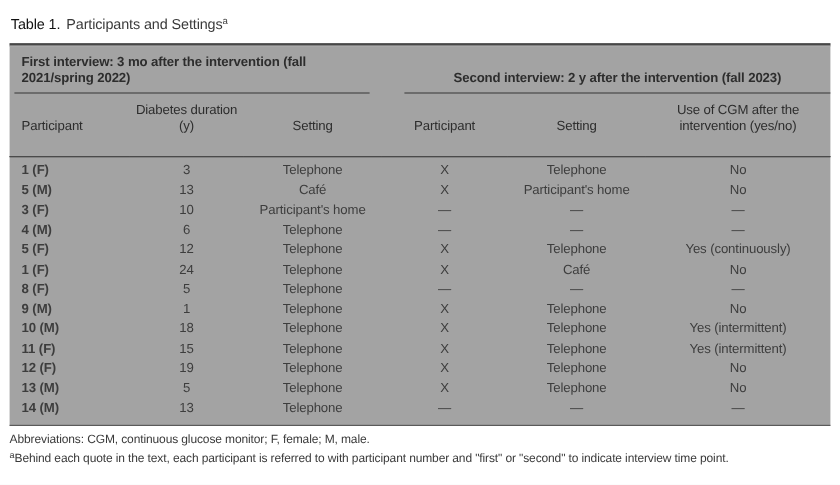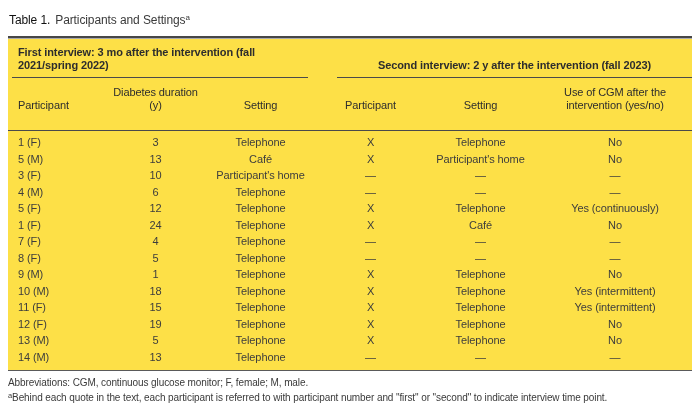--- a/index.html
+++ b/index.html
@@ -11,21 +11,21 @@
     overflow: hidden;
   }
   .page { padding: 8px 8px 0 8px; }
 
   
   .caption { font-size: 12px; line-height: 14px; padding: 3px 0 9px 1px; color: #3a3a3a; letter-spacing: -0.1px; }
   .caption .cap-label { font-weight: normal; color: #111; margin-right: 5px; }
   .caption sup { font-size: 8px; vertical-align: 4px; }
 
   
-  .tablewrap { width: 684px; background: #fde047; }
+  .tablewrap { width: 684px; background: #a3a3a3; }
   .topline  { height: 2px; background: #474747; }
   .topline2 { height: 1px; background: #ababab; }
   .botline  { height: 1px; background: #5a5a5a; }
 
   table { width: 100%; border-collapse: collapse; table-layout: fixed; font-size: 11px; letter-spacing: -0.1px; }
   col.c1 { width: 100px; } col.c2 { width: 95px; } col.c3 { width: 115px; }
   col.c4 { width: 105px; } col.c5 { width: 115px; } col.c6 { width: 154px; }
 
   
   td.group { vertical-align: bottom; padding: 0; }
@@ -43,21 +43,21 @@
   tr.colhead th {
     font-weight: normal; color: #2d2d2d;
     vertical-align: bottom; text-align: center;
     padding: 8px 4px 19px 4px; line-height: 12.5px;
     border-bottom: 1.5px solid #4a4a4a;
   }
   tr.colhead th.c-first { text-align: left; padding-left: 10px; }
 
   
   tbody td { text-align: center; padding: 1.5px 3px; line-height: 13.5px; color: #3d3d3d; }
-  tbody td.c-first { text-align: left; padding-left: 10px; }
+  tbody td.c-first { text-align: left; padding-left: 10px; font-weight: bold; }
   tbody tr:first-child td { padding-top: 5px; }
   tbody tr:last-child td  { padding-bottom: 6px; }
 
   
   .footer { width: 684px; font-size: 10px; line-height: 13px; color: #3a3a3a; padding-top: 5px; letter-spacing: -0.1px; }
   .footer .fline { display: block; }
   .footer sup { font-size: 7.5px; vertical-align: 3px; }
 </style>
 </head>
 <body>
@@ -142,28 +142,20 @@
           </tr>
           <tr>
             <td class="c-first">1 (F)</td>
             <td>24</td>
             <td>Telephone</td>
             <td>X</td>
             <td>Café</td>
             <td>No</td>
           </tr>
           <tr>
-            <td class="c-first">7 (F)</td>
-            <td>4</td>
-            <td>Telephone</td>
-            <td>—</td>
-            <td>—</td>
-            <td>—</td>
-          </tr>
-          <tr>
             <td class="c-first">8 (F)</td>
             <td>5</td>
             <td>Telephone</td>
             <td>—</td>
             <td>—</td>
             <td>—</td>
           </tr>
           <tr>
             <td class="c-first">9 (M)</td>
             <td>1</td>

